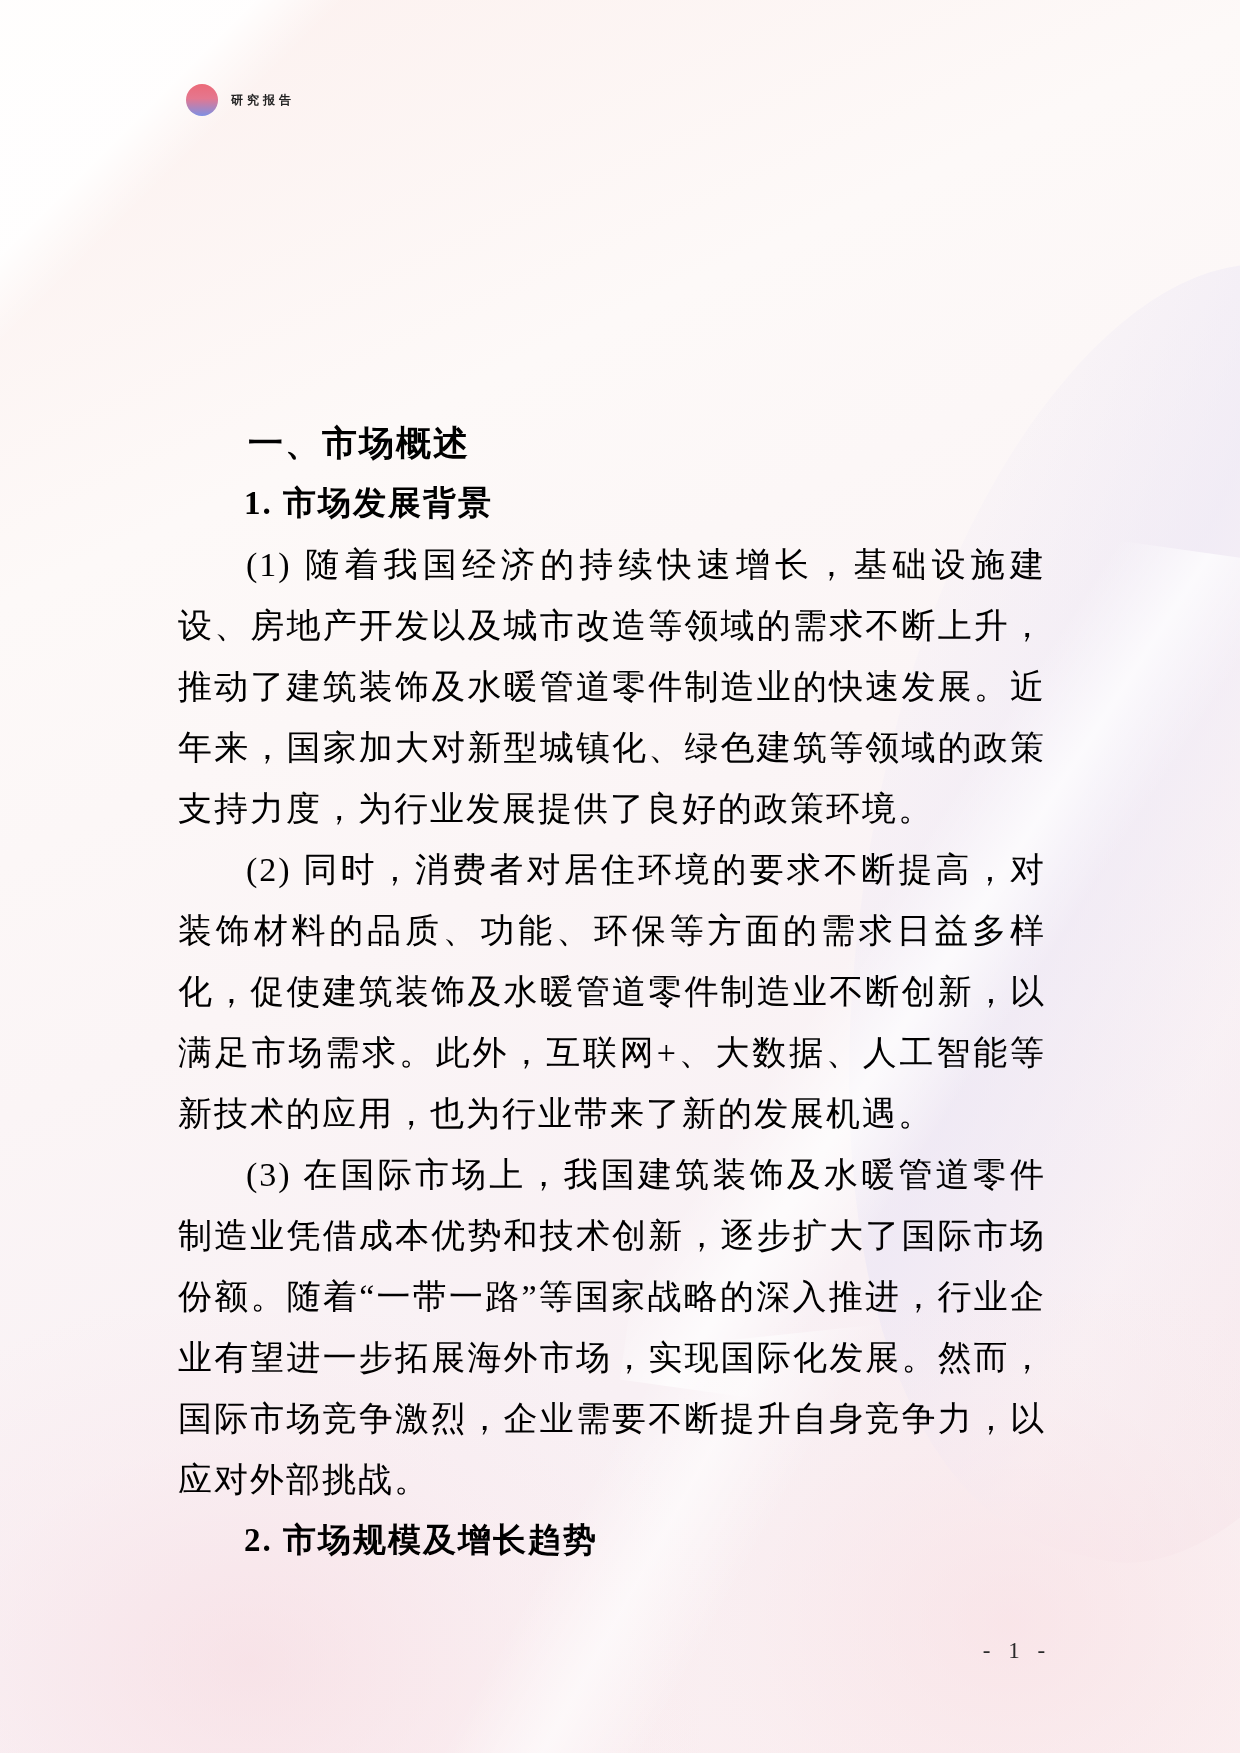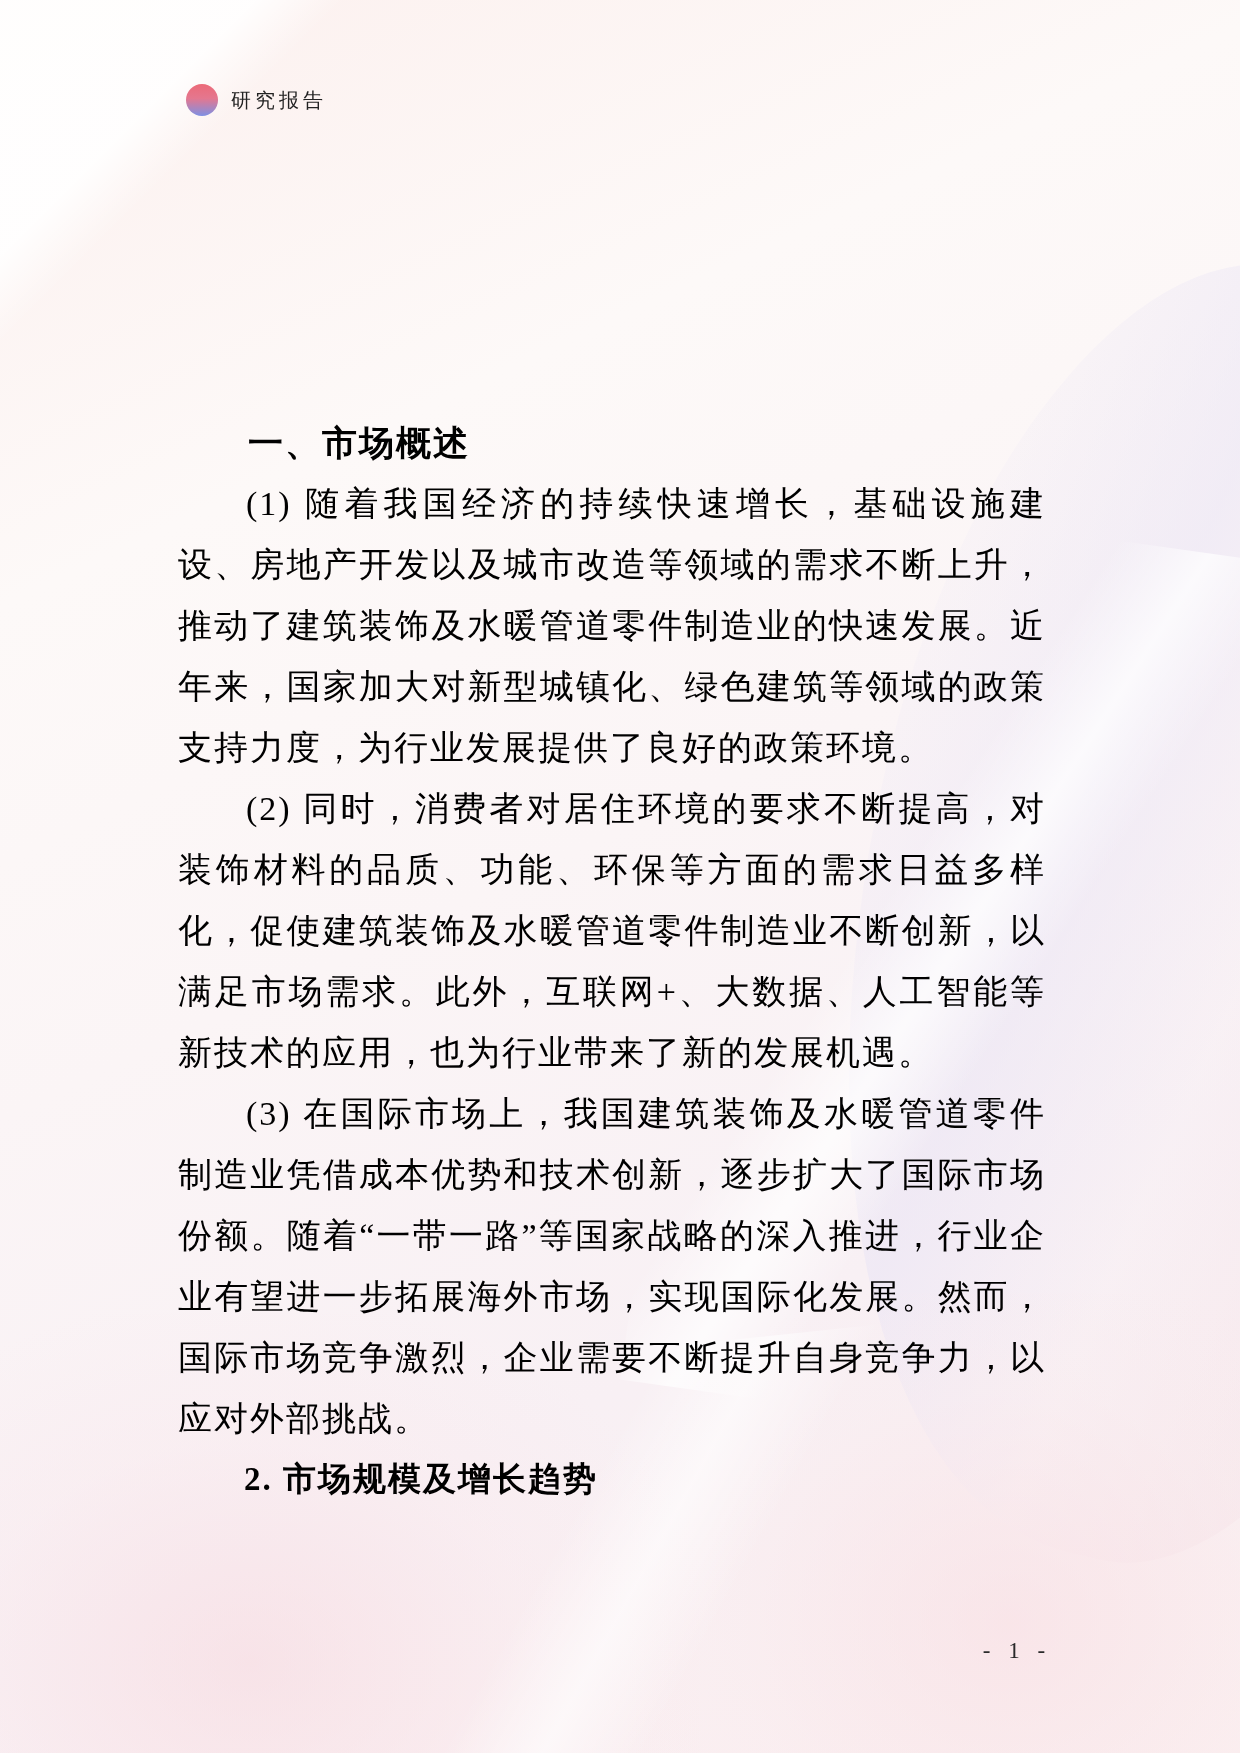--- a/index.html
+++ b/index.html
@@ -79,24 +79,25 @@
     align-items: center;
     gap: 13px;
   }
   .logo-circle {
     width: 32px;
     height: 32px;
     border-radius: 50%;
     background: linear-gradient(180deg, #ec6a78 0%, #e4778f 45%, #7e90e4 100%);
   }
   .brand-label {
-    font-size: 20px;
+    font-size: 12px;
     letter-spacing: 4px;
     color: #222222;
     font-family: "Liberation Serif", "DejaVu Serif", serif;
+    font-weight: bold;
   }
 
   
   .doc-title {
     position: absolute;
     left: 150px;
     top: 196px;
     width: 940px;
     text-align: center;
     color: #e01c1c;
@@ -165,19 +166,20 @@
 <div class="brand">
   <div class="logo-circle"></div>
   <div class="brand-label">研究报告</div>
 </div>
 
 <div class="doc-title">
 </div>
 
 <div class="doc-body">
   <div class="section-heading">一、市场概述</div>
+  <div class="sub-heading">1. 市场发展背景</div>
   <p class="body-paragraph">(1) 随着我国经济的持续快速增长，基础设施建设、房地产开发以及城市改造等领域的需求不断上升，推动了建筑装饰及水暖管道零件制造业的快速发展。近年来，国家加大对新型城镇化、绿色建筑等领域的政策支持力度，为行业发展提供了良好的政策环境。</p>
   <p class="body-paragraph">(2) 同时，消费者对居住环境的要求不断提高，对装饰材料的品质、功能、环保等方面的需求日益多样化，促使建筑装饰及水暖管道零件制造业不断创新，以满足市场需求。此外，互联网+、大数据、人工智能等新技术的应用，也为行业带来了新的发展机遇。</p>
   <p class="body-paragraph">(3) 在国际市场上，我国建筑装饰及水暖管道零件制造业凭借成本优势和技术创新，逐步扩大了国际市场份额。随着“一带一路”等国家战略的深入推进，行业企业有望进一步拓展海外市场，实现国际化发展。然而，国际市场竞争激烈，企业需要不断提升自身竞争力，以应对外部挑战。</p>
   <div class="sub-heading">2. 市场规模及增长趋势</div>
 </div>
 
 <div class="page-number">- 1 -</div>
 
 </body></html>

